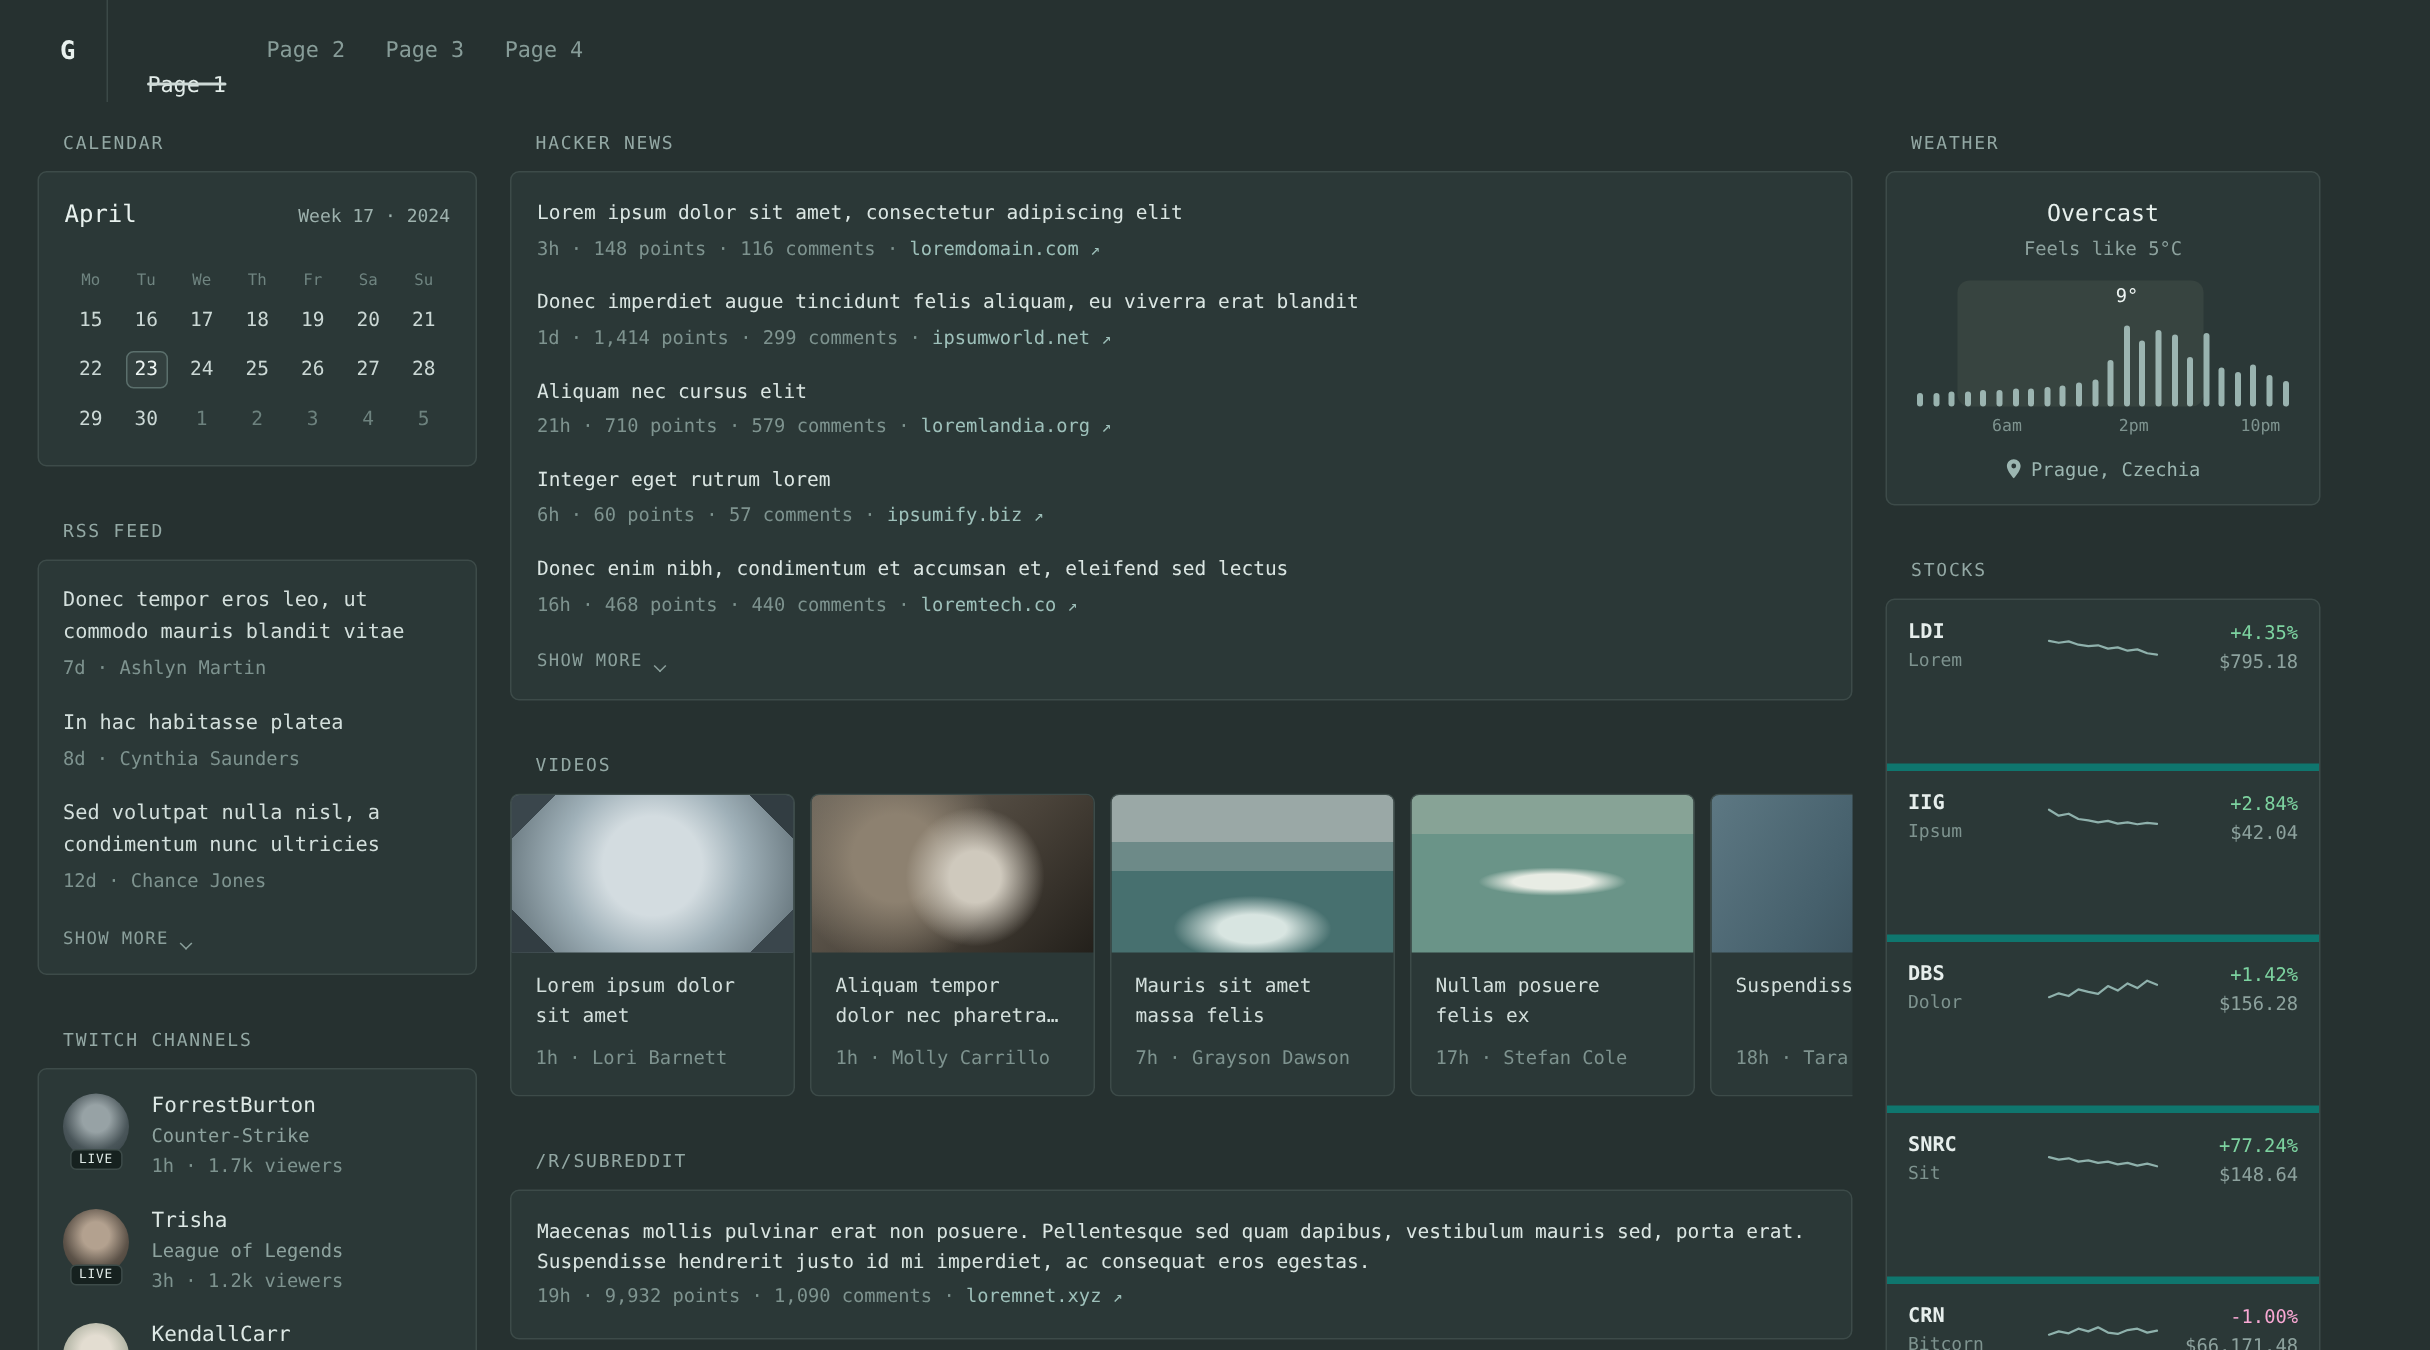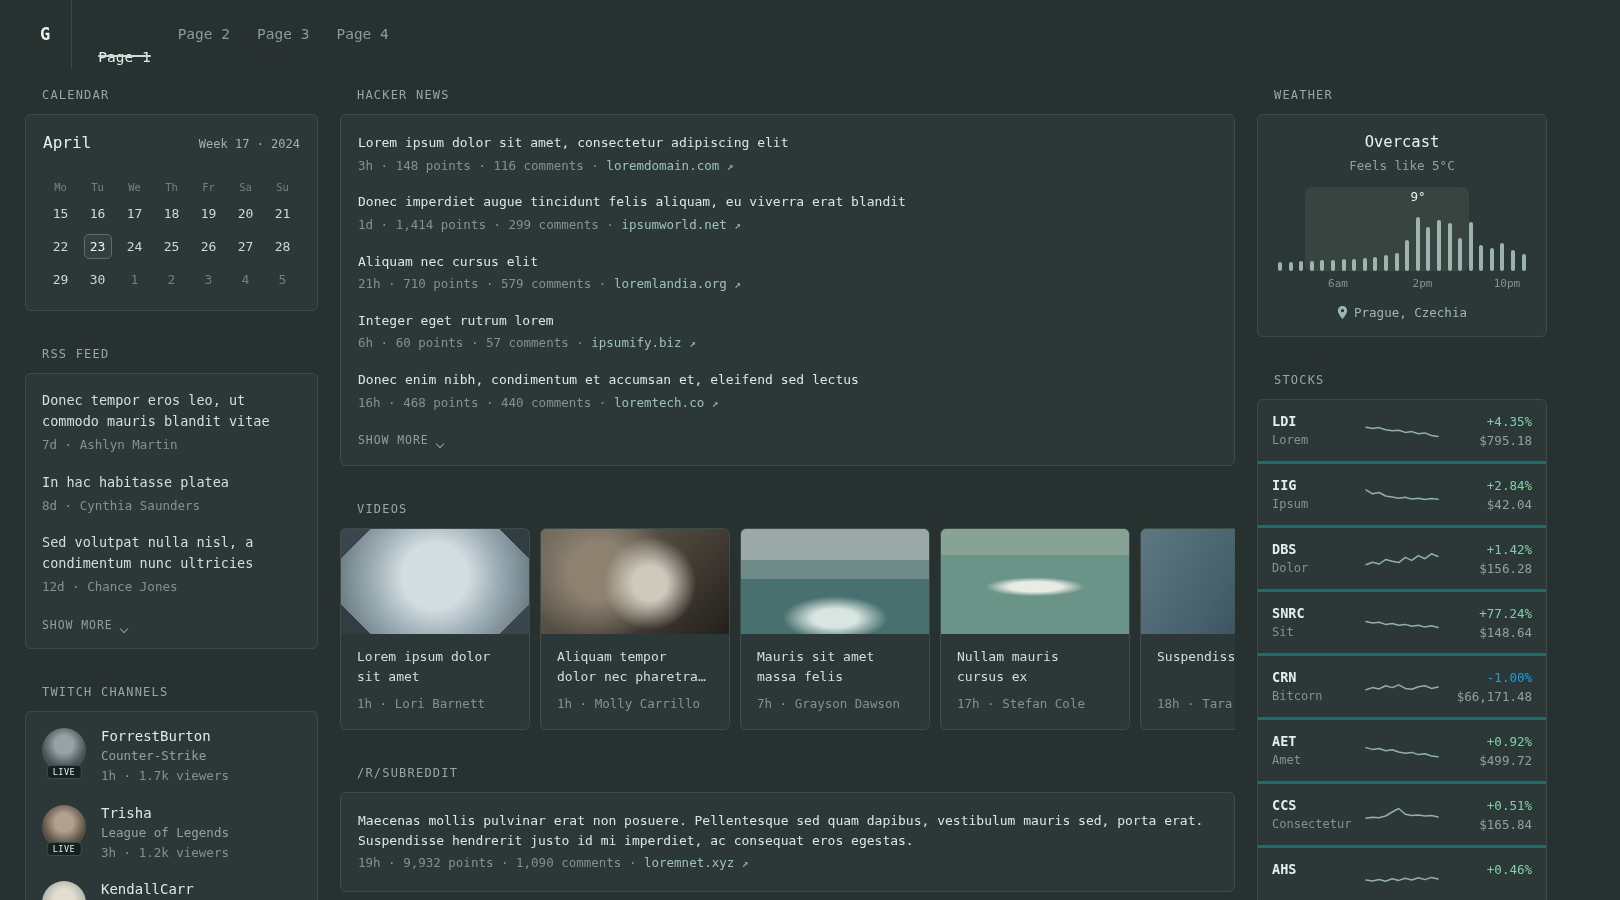--- a/index.html
+++ b/index.html
@@ -106,30 +106,30 @@
   .wbar { width: 4px; border-radius: 2px; background: #b5d2cd; opacity: .8; }
   .peak { position: absolute; top: 2px; transform: translateX(-50%); font-size: 12.5px; color: #eef5f3; }
   .w-times { position: relative; height: 15px; margin-top: 6px; }
   .tlabel { position: absolute; transform: translateX(-50%); font-size: 11px; color: #7e938f; }
   .w-loc { display: flex; justify-content: center; align-items: center; gap: 6px;
            margin-top: 13px; color: #9cb6b1; font-size: 12.5px; cursor: pointer; }
 
   
   .stocks-card { padding: 0; }
   .stock { display: flex; align-items: center; padding: 13px 14px; cursor: pointer; }
-  .stock + .stock { border-top: 3px solid #0f766e; }
+  .stock + .stock { border-top: 5px solid #0f766e; margin-top: 48px; }
   .stock-id { flex: 0 0 88px; min-width: 0; }
   .stock-sym { font-size: 13.5px; font-weight: bold; color: #e6eeec; }
   .stock-name { font-size: 12px; color: #7e938f; margin-top: 4px; min-height: 15px;
                 white-space: nowrap; overflow: hidden; }
   .spark-wrap { flex: 1; display: flex; justify-content: center; }
   .stock-right { flex: 0 0 88px; text-align: right; }
   .stock-change { font-size: 12.5px; }
   .stock-change.pos { color: #7dd3a0; }
-  .stock-change.neg { color: #0ea5e9; text-align: right; }
+  .stock-change.neg { color: #f9a8d4; text-align: right; }
   .stock-price { font-size: 12.5px; color: #8da29e; margin-top: 4px; min-height: 15px; }
 </style>
 </head>
 <body>
 
 <header>
   <div class="logo">G</div>
   <nav class="tabs" id="tabs">
       <div class="tab active">Page 1</div>
       <div class="tab">Page 2</div>
@@ -344,21 +344,21 @@
           <div class="video-card">
             <div class="thumb thumb-sea"></div>
             <div class="video-body">
               <div class="video-title">Mauris sit amet massa felis</div>
               <div class="meta">7h · Grayson Dawson</div>
             </div>
           </div>
           <div class="video-card">
             <div class="thumb thumb-canoe"></div>
             <div class="video-body">
-              <div class="video-title">Nullam mauris cursus ex</div>
+              <div class="video-title">Nullam posuere felis ex</div>
               <div class="meta">17h · Stefan Cole</div>
             </div>
           </div>
           <div class="video-card">
             <div class="thumb thumb-fog"></div>
             <div class="video-body">
               <div class="video-title">Suspendisse diam</div>
               <div class="meta">18h · Tara</div>
             </div>
           </div>

